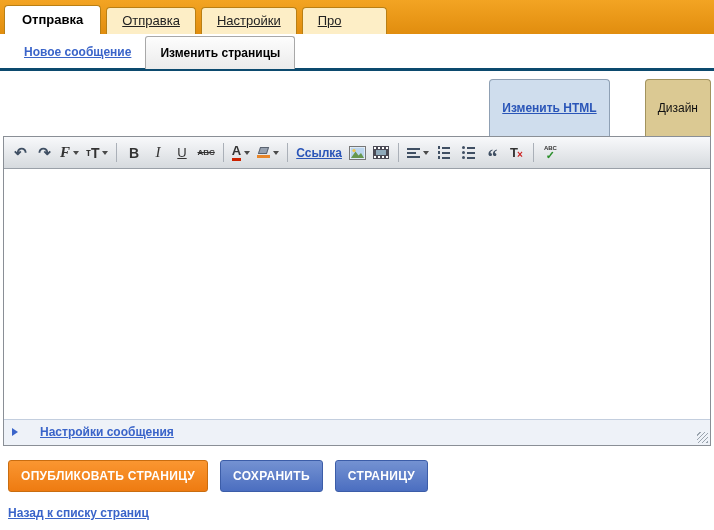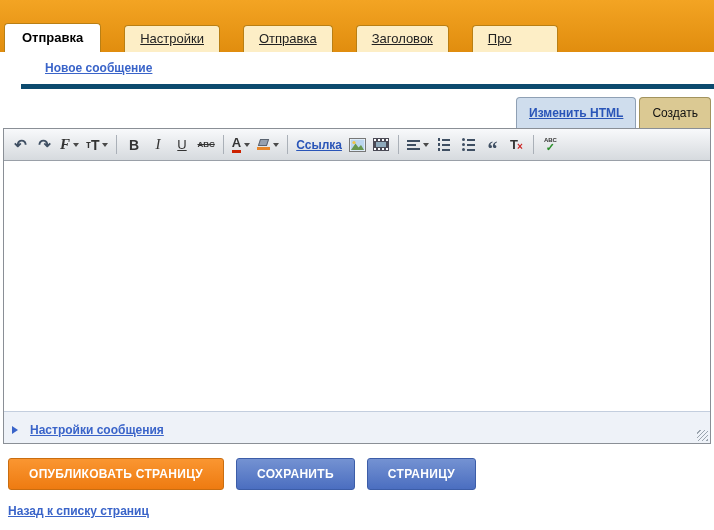--- a/index.html
+++ b/index.html
@@ -5,24 +5,24 @@
   * { box-sizing: border-box; }
   html,body { margin:0; padding:0; }
   body {
     width:714px; height:530px; overflow:hidden;
     background:#fff;
     font-family:"Liberation Sans", sans-serif;
   }
 
   
   .tabbar {
-    height:52px;
+    height:34px;
     background:linear-gradient(#f3a423,#e18d0e);
     display:flex; align-items:flex-end;
-    padding-left:4px; gap:23px;
+    padding-left:4px; gap:5px;
     overflow:hidden; white-space:nowrap;
   }
   .tab {
     flex:0 0 auto;
     background:#fdeec6;
     border:1px solid #b97f14; border-bottom:none;
     border-radius:4px 4px 0 0;
     padding:5px 15px 6px;
     font-size:13px; color:#222;
     cursor:pointer;
@@ -31,24 +31,23 @@
   .tab.active {
     background:#fff; font-weight:bold;
     padding:6px 17px 7px;
   }
   .tab.active .tlabel { text-decoration:none; color:#000; }
   .tab.cut { padding-right:45px; }
 
   
   .subnav {
     height:37px;
-    border-bottom:5px solid #0c4a6e;
+    border-bottom:3px solid #0c4a6e;
     display:flex; align-items:flex-end;
     padding-left:10px;
-    margin-left:21px;
   }
   .snitem {
     font-size:12px; font-weight:bold;
     color:#3a64c9; text-decoration:underline;
     padding:9px 14px; cursor:pointer;
   }
   .sntab {
     font-size:12px; font-weight:bold; color:#000;
     background:linear-gradient(#fdfdfd,#ebebeb);
     border:1px solid #a8a8a8; border-bottom:none;
@@ -71,24 +70,25 @@
     font-family:"Liberation Sans", sans-serif;
     outline:none;
   }
 
   
   .mode-tabs {
     display:flex; justify-content:flex-end; align-items:flex-end;
     margin:8px 3px 0 3px; gap:3px;
   }
   .mode-tab {
-    font-size:12px; padding:8px 12px;
+    font-size:12px; padding:21px 12px;
     border-radius:4px 4px 0 0;
     border:1px solid #8fa0b4; border-bottom:none;
     cursor:pointer;
+    margin-left:32px;
   }
   .mode-tab.html { background:#cfdded; }
   .mode-tab.html .mlink { color:#2a55b8; text-decoration:underline; font-weight:bold; }
   .mode-tab.compose { background:#dcc astonished; }
   .mode-tab.compose { background:#dbc993; border-color:#a2935e; color:#111; }
 
   
   .editor { margin:0 3px; border:1px solid #8a8f96; }
   .toolbar {
     height:32px;
@@ -135,44 +135,44 @@
   .g-spell { display:flex; flex-direction:column; align-items:center; line-height:1; }
   .g-spell .abc { font-size:6px; font-weight:bold; letter-spacing:0; }
   .g-spell .chk { color:#2c8f2c; font-size:11px; font-weight:bold; line-height:9px; }
 
   .canvas { height:250px; background:#fff; cursor:text; }
 
   .settings-row {
     position:relative;
     background:#eef2f8;
     border-top:1px solid #c3cede;
-    padding:11px 8px 6px;
+    padding:5px 8px 6px;
     font-size:12px;
-    display:flex; align-items:center; gap:12px;
+    display:flex; align-items:center; gap:22px;
   }
   .tri {
     width:0; height:0;
     border-left:6px solid #3a64c9;
     border-top:4px solid transparent;
     border-bottom:4px solid transparent;
   }
   .settings-link { color:#3a64c9; font-weight:bold; text-decoration:underline; cursor:pointer; }
   .resize {
     position:absolute; right:2px; bottom:2px;
     width:11px; height:11px;
     background:repeating-linear-gradient(135deg, transparent 0 2px, #9aa4ae 2px 3px);
     cursor:nwse-resize;
   }
 
   
   .actions { margin:14px 0 0 8px; display:flex; gap:12px; }
   .btn {
     font-family:"Liberation Sans", sans-serif;
     font-size:12px; font-weight:bold; color:#fff;
-    padding:8px 20px; border-radius:3px; cursor:pointer;
+    padding:8px 12px; border-radius:3px; cursor:pointer;
     letter-spacing:0.3px;
   }
   .btn.publish { background:linear-gradient(#fa9631,#ee7b11); border:1px solid #c96d10; }
   .btn.save, .btn.preview { background:linear-gradient(#7492d2,#4b6ec0); border:1px solid #3c5da8; }
 
   .back {
     display:inline-block; margin:14px 0 10px 8px;
     font-size:12px; font-weight:bold;
     color:#3a64c9; text-decoration:underline; cursor:pointer;
   }
@@ -181,47 +181,45 @@
 <body>
 
 <div class="page">
 
   
   <div class="tabbar">
     <div class="tab active">
       <span class="tlabel">Отправка</span>
     </div>
     <div class="tab">
+      <span class="tlabel">Отправка</span>
+    </div>
+    <div class="tab">
       <span class="tlabel">Настройки</span>
-    </div>
-    <div class="tab">
-      <span class="tlabel">Отправка</span>
-    </div>
-    <div class="tab">
-      <span class="tlabel">Заголовок</span>
     </div>
     <div class="tab cut">
       <span class="tlabel">Про</span>
     </div>
   </div>
 
   
   <div class="subnav">
     <span class="snitem">Новое сообщение</span>
+    <span class="sntab">Изменить страницы</span>
   </div>
 
   
 
   
   <div class="mode-tabs">
     <div class="mode-tab html">
       <span class="mlink">Изменить HTML</span>
     </div>
     <div class="mode-tab compose">
-      <span>Создать</span>
+      <span>Дизайн</span>
     </div>
   </div>
 
   
   <div class="editor">
 
     <div class="toolbar">
       <div class="tbtn">
         <span class="g-undo">↶</span>
       </div>

